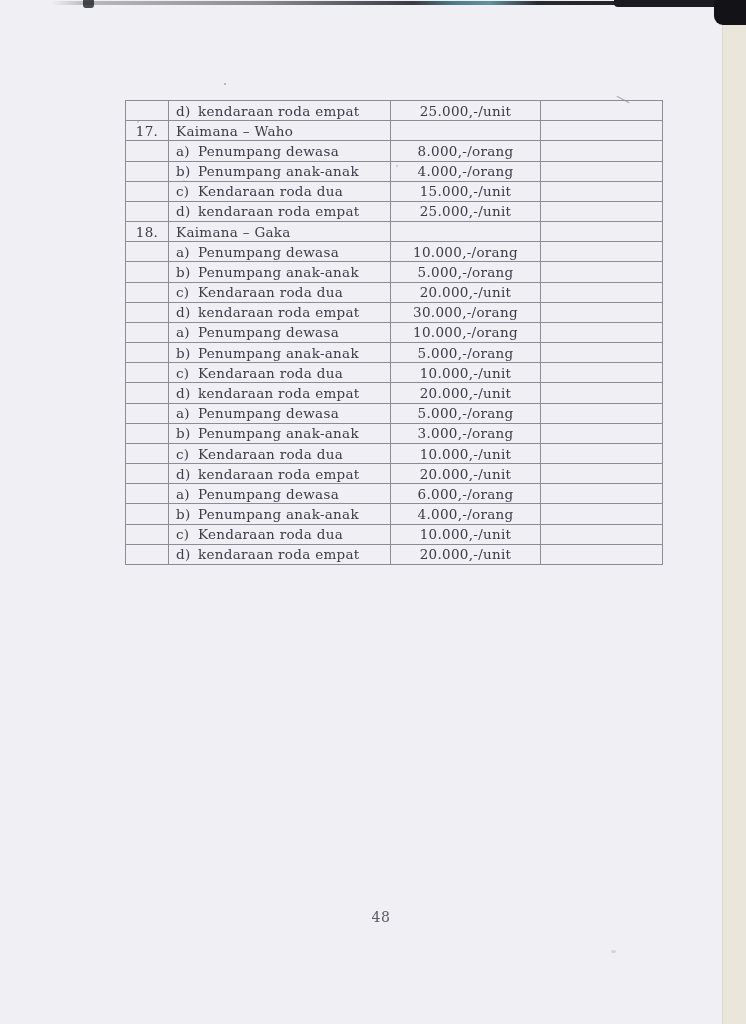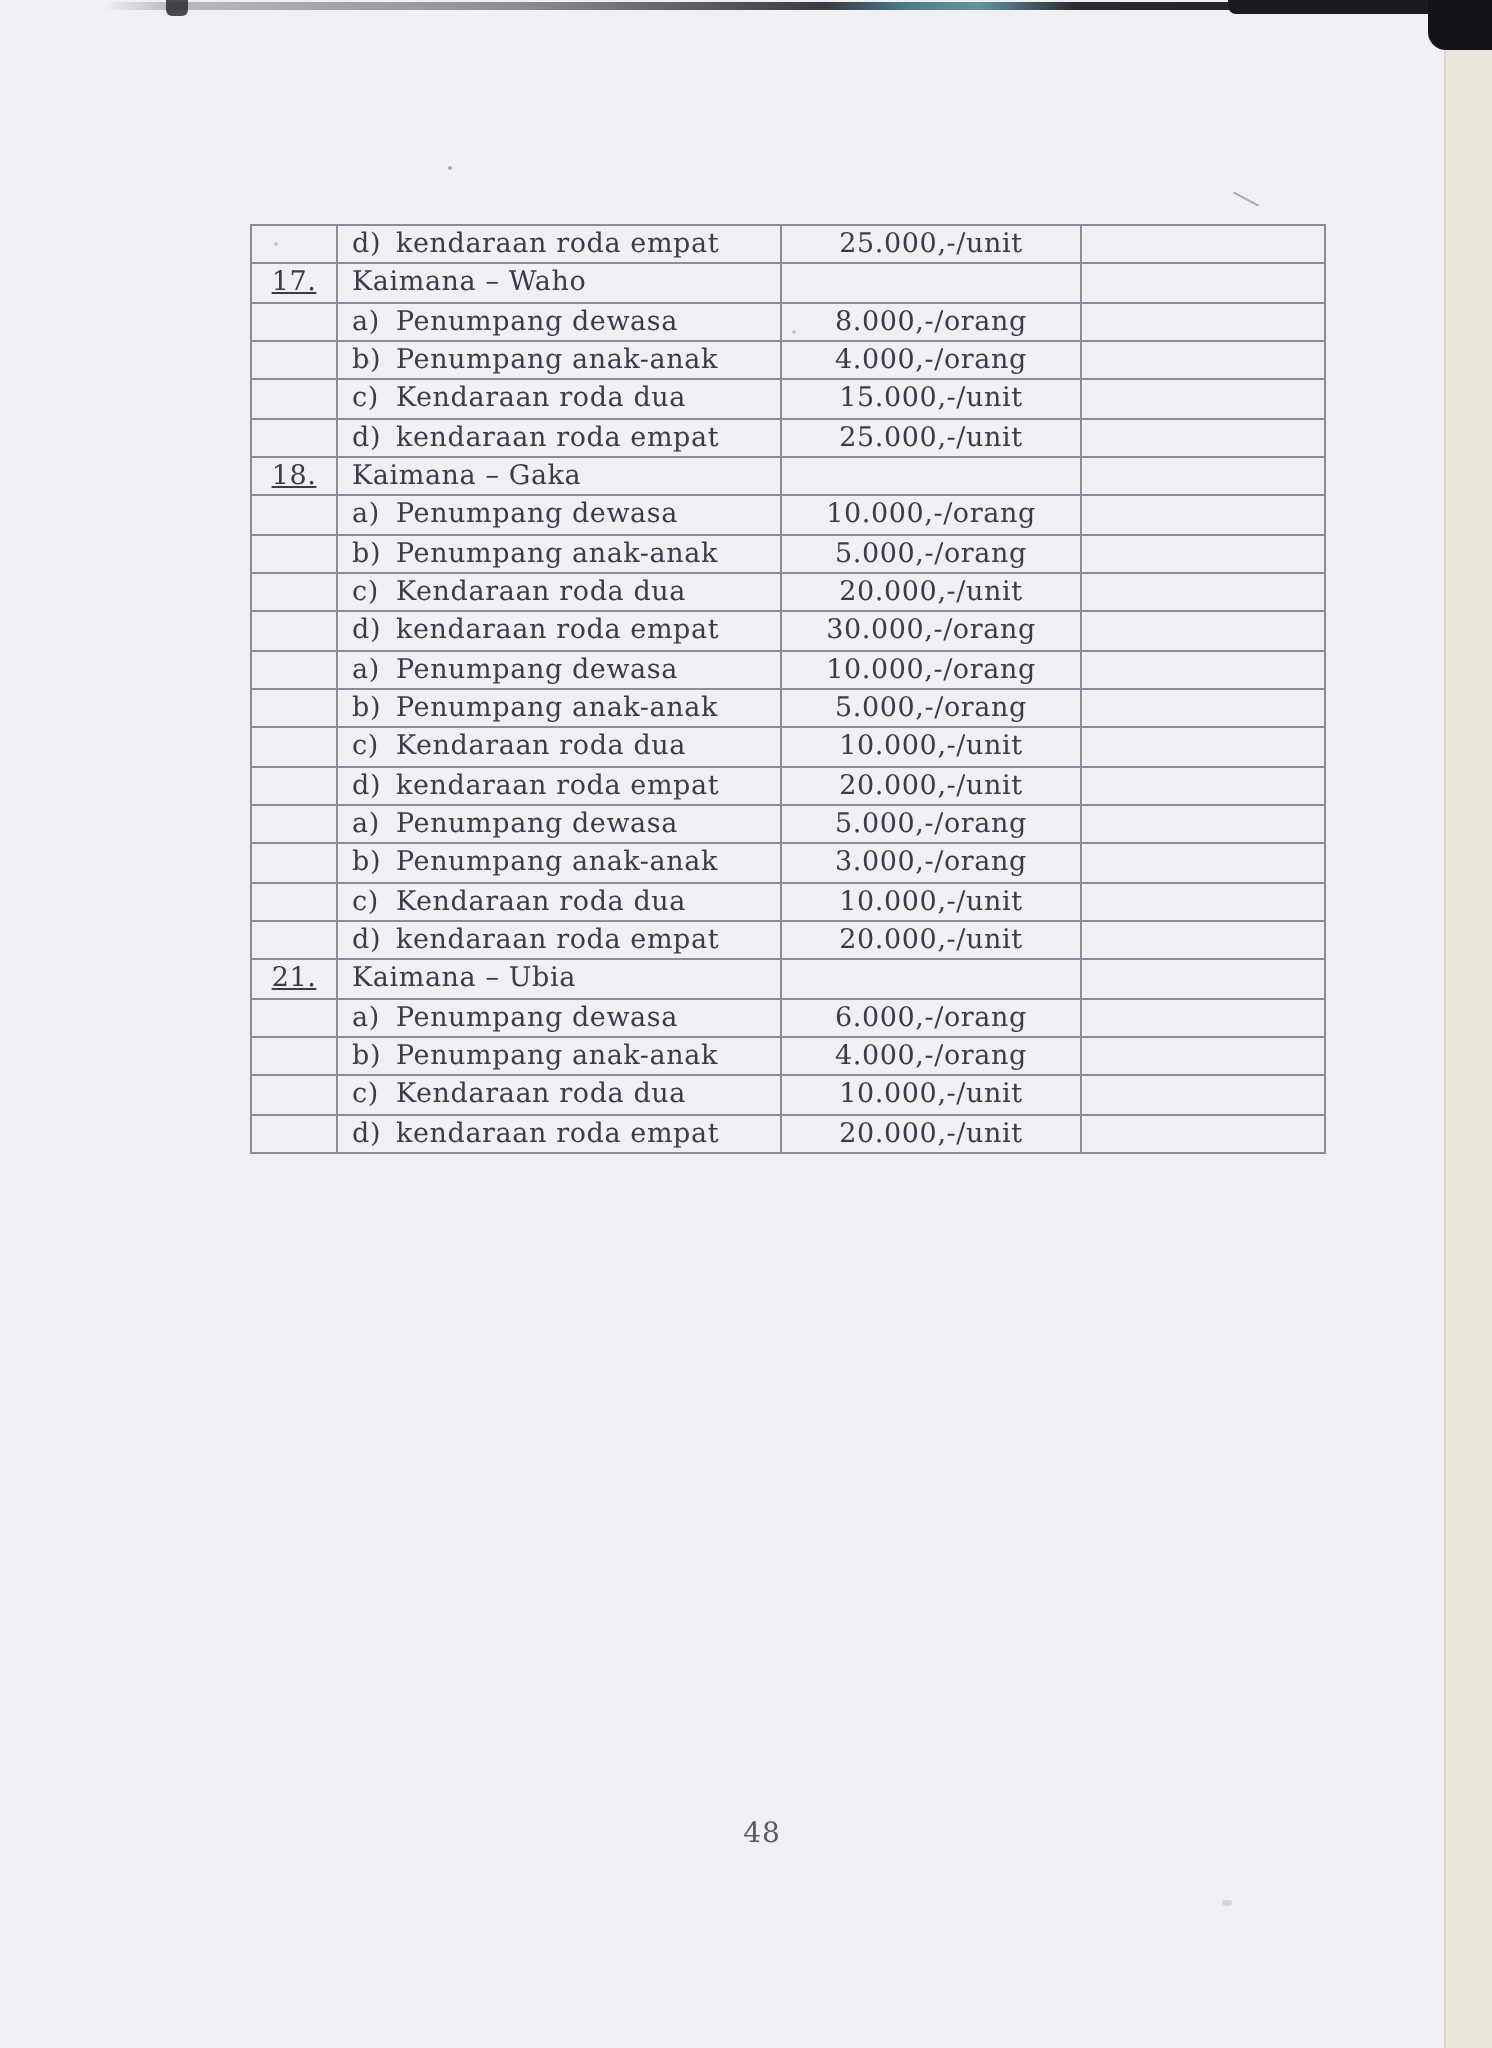--- a/index.html
+++ b/index.html
@@ -56,38 +56,38 @@
   .corner-block {
     position: absolute;
     right: 0; top: 0;
     width: 32px; height: 25px;
     background: #131317;
     border-bottom-left-radius: 9px;
   }
   
   .tariff-table {
     position: absolute;
-    left: 125px; top: 112px;
+    left: 125px; top: 100px;
     width: 537px; height: 465px;
     border-collapse: collapse;
     table-layout: fixed;
     color: #3c3b47;
     font-size: 13.5px;
     letter-spacing: 0.3px;
   }
   .tariff-table tr { height: 17.8px; }
   .tariff-table td {
     border: 1px solid #8d8b98;
     padding: 0;
     vertical-align: middle;
     white-space: nowrap;
     overflow: hidden;
     line-height: 16px;
   }
-  td.c-no    { width: 43px;  text-align: center; text-decoration: underline; }
+  td.c-no    { width: 43px;  text-align: center; }
   td.c-item  { width: 222px; padding-left: 7px; }
   td.c-item .letter { display: inline-block; width: 22px; }
   td.c-price { width: 150px; text-align: center; padding-left: 0; }
   td.c-note  { width: 122px; }
   
   .page-number {
     position: absolute;
     left: 0; top: 909px;
     width: 762px;
     text-align: center;
@@ -236,26 +236,20 @@
           <td class="c-price">10.000,-/unit</td>
           <td class="c-note"></td>
         </tr>
         <tr>
           <td class="c-no"></td>
           <td class="c-item"><span class="letter">d)</span><span>kendaraan roda empat</span></td>
           <td class="c-price">20.000,-/unit</td>
           <td class="c-note"></td>
         </tr>
         <tr>
-          <td class="c-no">21.</td>
-          <td class="c-item">Kaimana – Ubia</td>
-          <td class="c-price"></td>
-          <td class="c-note"></td>
-        </tr>
-        <tr>
           <td class="c-no"></td>
           <td class="c-item"><span class="letter">a)</span><span>Penumpang dewasa</span></td>
           <td class="c-price">6.000,-/orang</td>
           <td class="c-note"></td>
         </tr>
         <tr>
           <td class="c-no"></td>
           <td class="c-item"><span class="letter">b)</span><span>Penumpang anak-anak</span></td>
           <td class="c-price">4.000,-/orang</td>
           <td class="c-note"></td>

